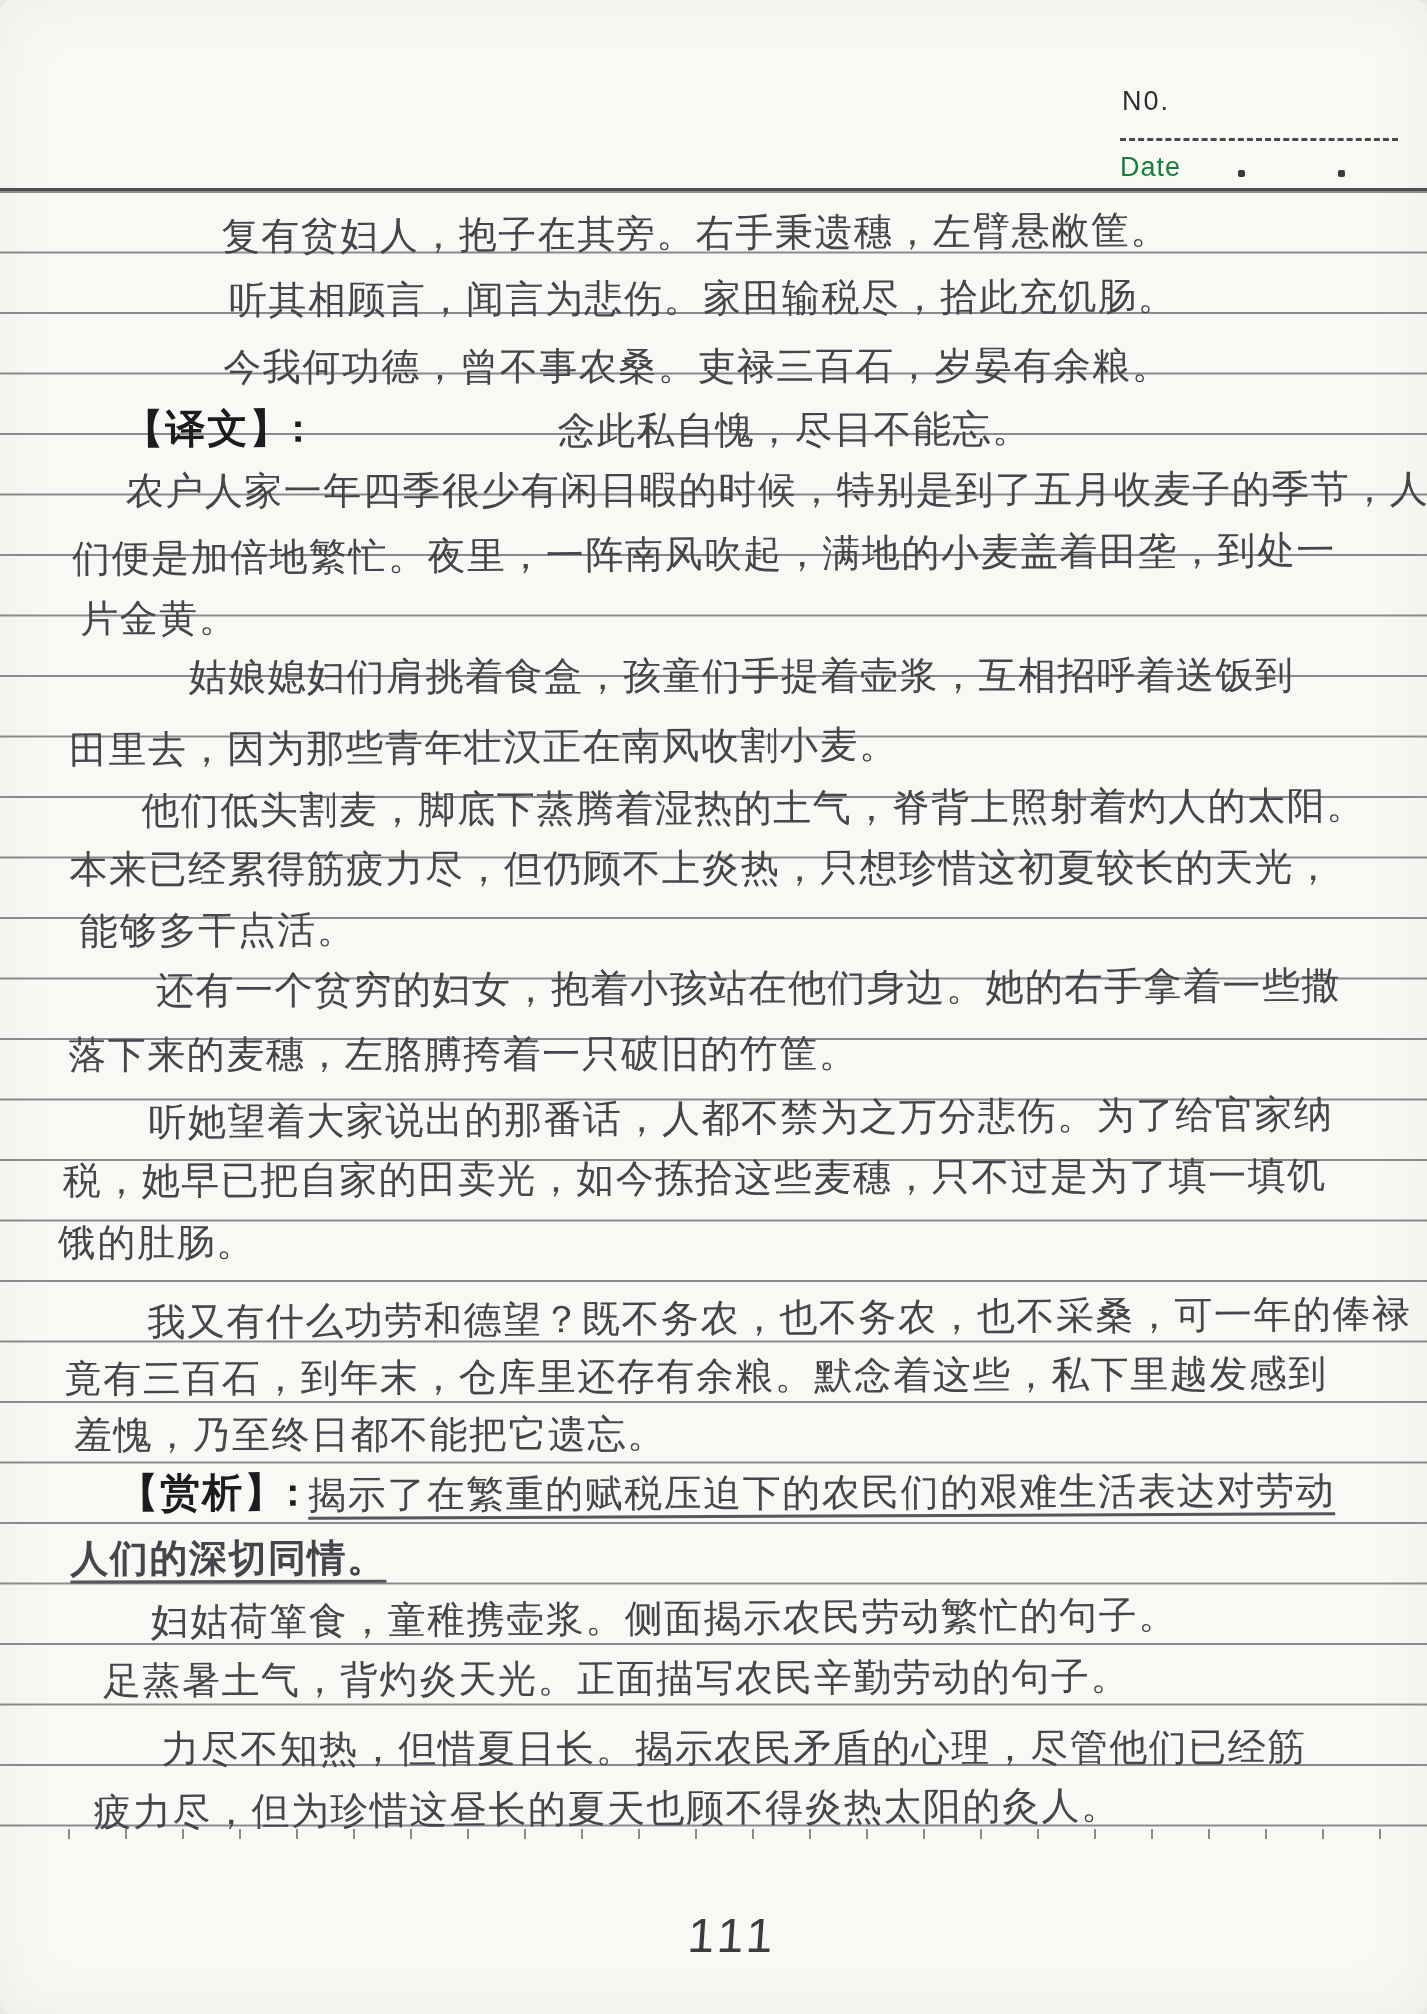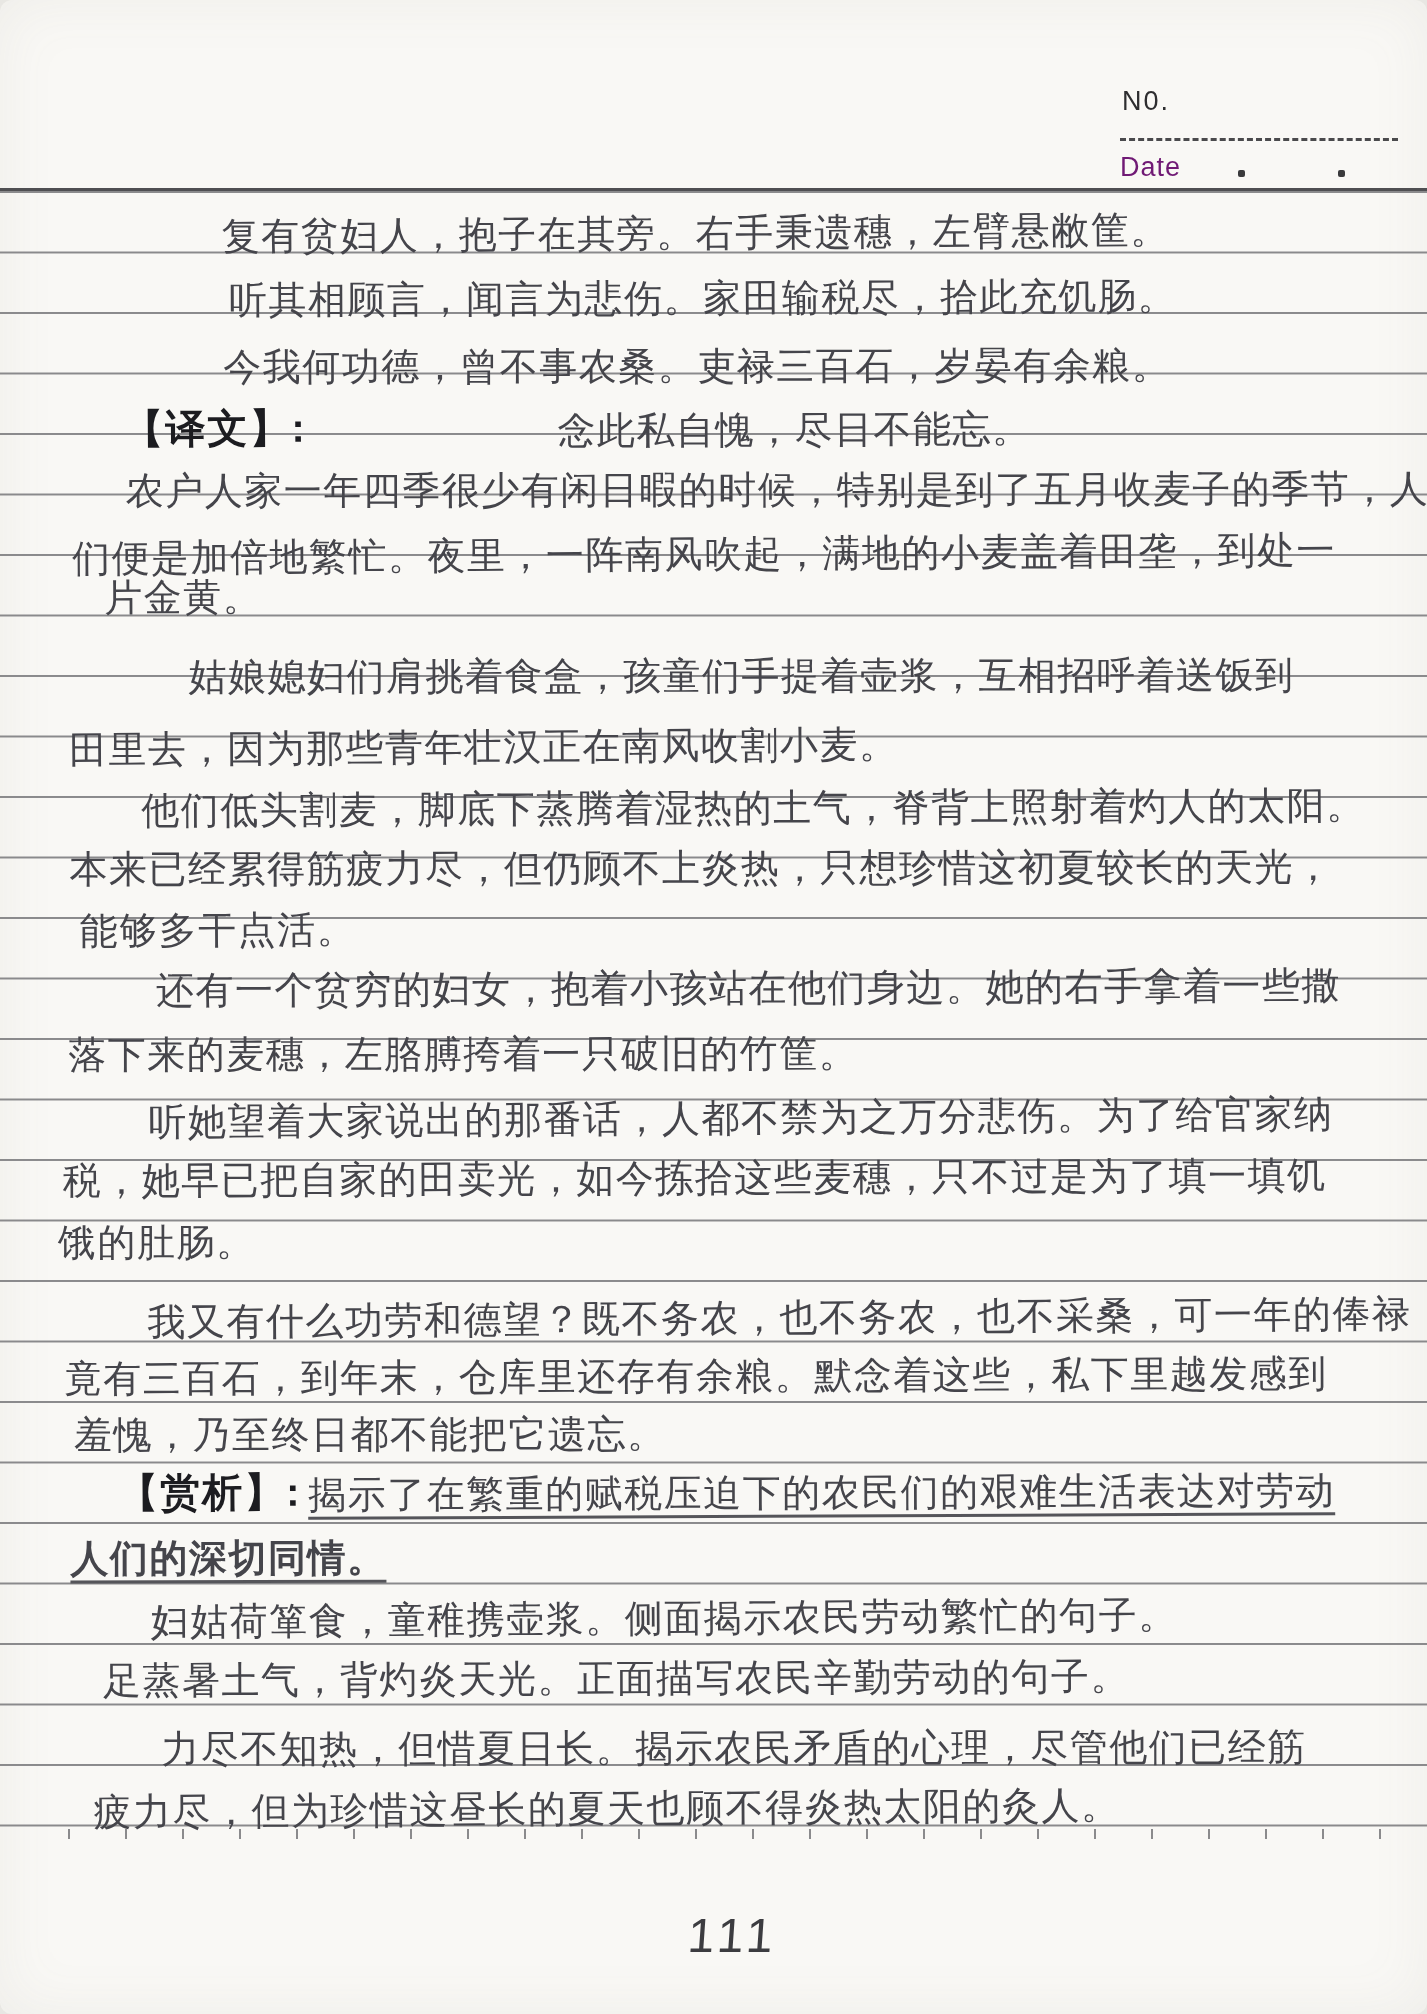--- a/index.html
+++ b/index.html
@@ -26,21 +26,21 @@
   .hdr-no{
     position:absolute;left:1122px;top:86px;
     font-size:27px;letter-spacing:2px;color:#2e2e30;
   }
   .hdr-dash{
     position:absolute;left:1120px;top:138px;width:278px;height:0;
     border-top:3px dashed #4a4a4c;
   }
   .hdr-date{
     position:absolute;left:1120px;top:152px;
-    font-size:27px;letter-spacing:1px;color:#701a75;
+    font-size:27px;letter-spacing:1px;color:#15803d;
   }
   .hdr-dot{
     position:absolute;top:170px;width:7px;height:7px;border-radius:2px;
     background:#3a3a3c;
   }
   .hdr-dot.d1{left:1238px;}
   .hdr-dot.d2{left:1338px;}
   
   .rules{
     position:absolute;left:0;right:0;top:191px;height:1640px;
@@ -102,21 +102,21 @@
   <div class="ticks"></div>
 
   <div class="hand-layer">
       <div class="hand" style="left: 225px; top: 205px; transform: rotate(-0.15deg);">复有贫妇人，抱子在其旁。右手秉遗穗，左臂悬敝筐。</div>
       <div class="hand" style="left: 232px; top: 270px; transform: rotate(0deg);">听其相顾言，闻言为悲伤。家田输税尽，拾此充饥肠。</div>
       <div class="hand" style="left: 226px; top: 338px; transform: rotate(0.15deg);">今我何功德，曾不事农桑。吏禄三百石，岁晏有余粮。</div>
       <div class="hand label" style="left: 126px; top: 398px; transform: rotate(-0.15deg);">【译文】:</div>
       <div class="hand" style="left: 560px; top: 402px; transform: rotate(0deg);">念此私自愧，尽日不能忘。</div>
       <div class="hand" style="left: 128px; top: 462px; transform: rotate(0.15deg);">农户人家一年四季很少有闲日暇的时候，特别是到了五月收麦子的季节，人</div>
       <div class="hand" style="left: 74px; top: 526px; transform: rotate(-0.15deg);">们便是加倍地繁忙。夜里，一阵南风吹起，满地的小麦盖着田垄，到处一</div>
-      <div class="hand" style="left: 82px; top: 567px; transform: rotate(0deg); margin-left: 24px;">片金黄。</div>
+      <div class="hand" style="left: 82px; top: 588px; transform: rotate(0deg);">片金黄。</div>
       <div class="hand" style="left: 190px; top: 648px; transform: rotate(0.15deg);">姑娘媳妇们肩挑着食盒，孩童们手提着壶浆，互相招呼着送饭到</div>
       <div class="hand" style="left: 70px; top: 718px; transform: rotate(-0.15deg);">田里去，因为那些青年壮汉正在南风收割小麦。</div>
       <div class="hand" style="left: 142px; top: 780px; transform: rotate(0deg);">他们低头割麦，脚底下蒸腾着湿热的土气，脊背上照射着灼人的太阳。</div>
       <div class="hand" style="left: 70px; top: 840px; transform: rotate(0.15deg);">本来已经累得筋疲力尽，但仍顾不上炎热，只想珍惜这初夏较长的天光，</div>
       <div class="hand" style="left: 80px; top: 900px; transform: rotate(-0.15deg);">能够多干点活。</div>
       <div class="hand" style="left: 156px; top: 960px; transform: rotate(0deg);">还有一个贫穷的妇女，抱着小孩站在他们身边。她的右手拿着一些撒</div>
       <div class="hand" style="left: 68px; top: 1025px; transform: rotate(0.15deg);">落下来的麦穗，左胳膊挎着一只破旧的竹筐。</div>
       <div class="hand" style="left: 148px; top: 1090px; transform: rotate(-0.15deg);">听她望着大家说出的那番话，人都不禁为之万分悲伤。为了给官家纳</div>
       <div class="hand" style="left: 62px; top: 1150px; transform: rotate(0deg);">税，她早已把自家的田卖光，如今拣拾这些麦穗，只不过是为了填一填饥</div>
       <div class="hand" style="left: 57px; top: 1212px; transform: rotate(0.15deg);">饿的肚肠。</div>

